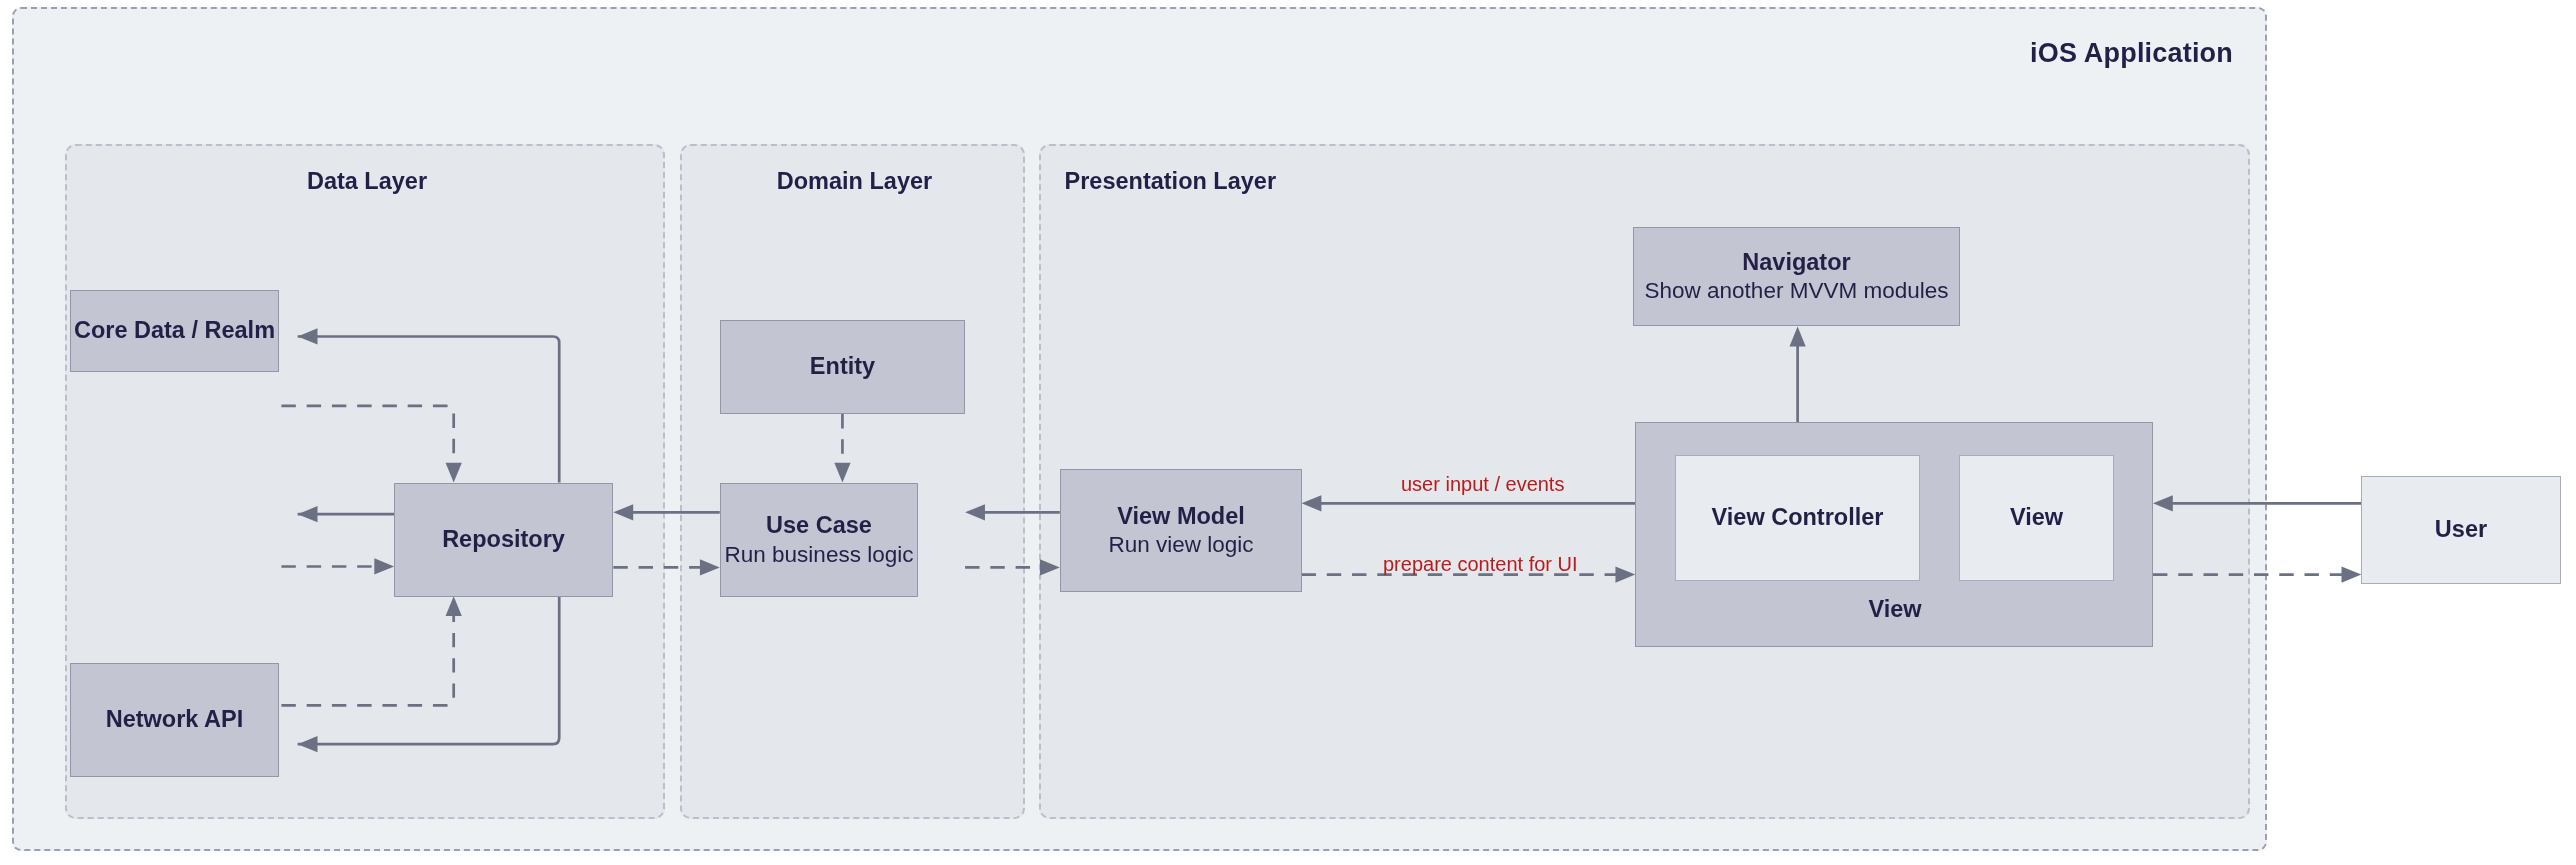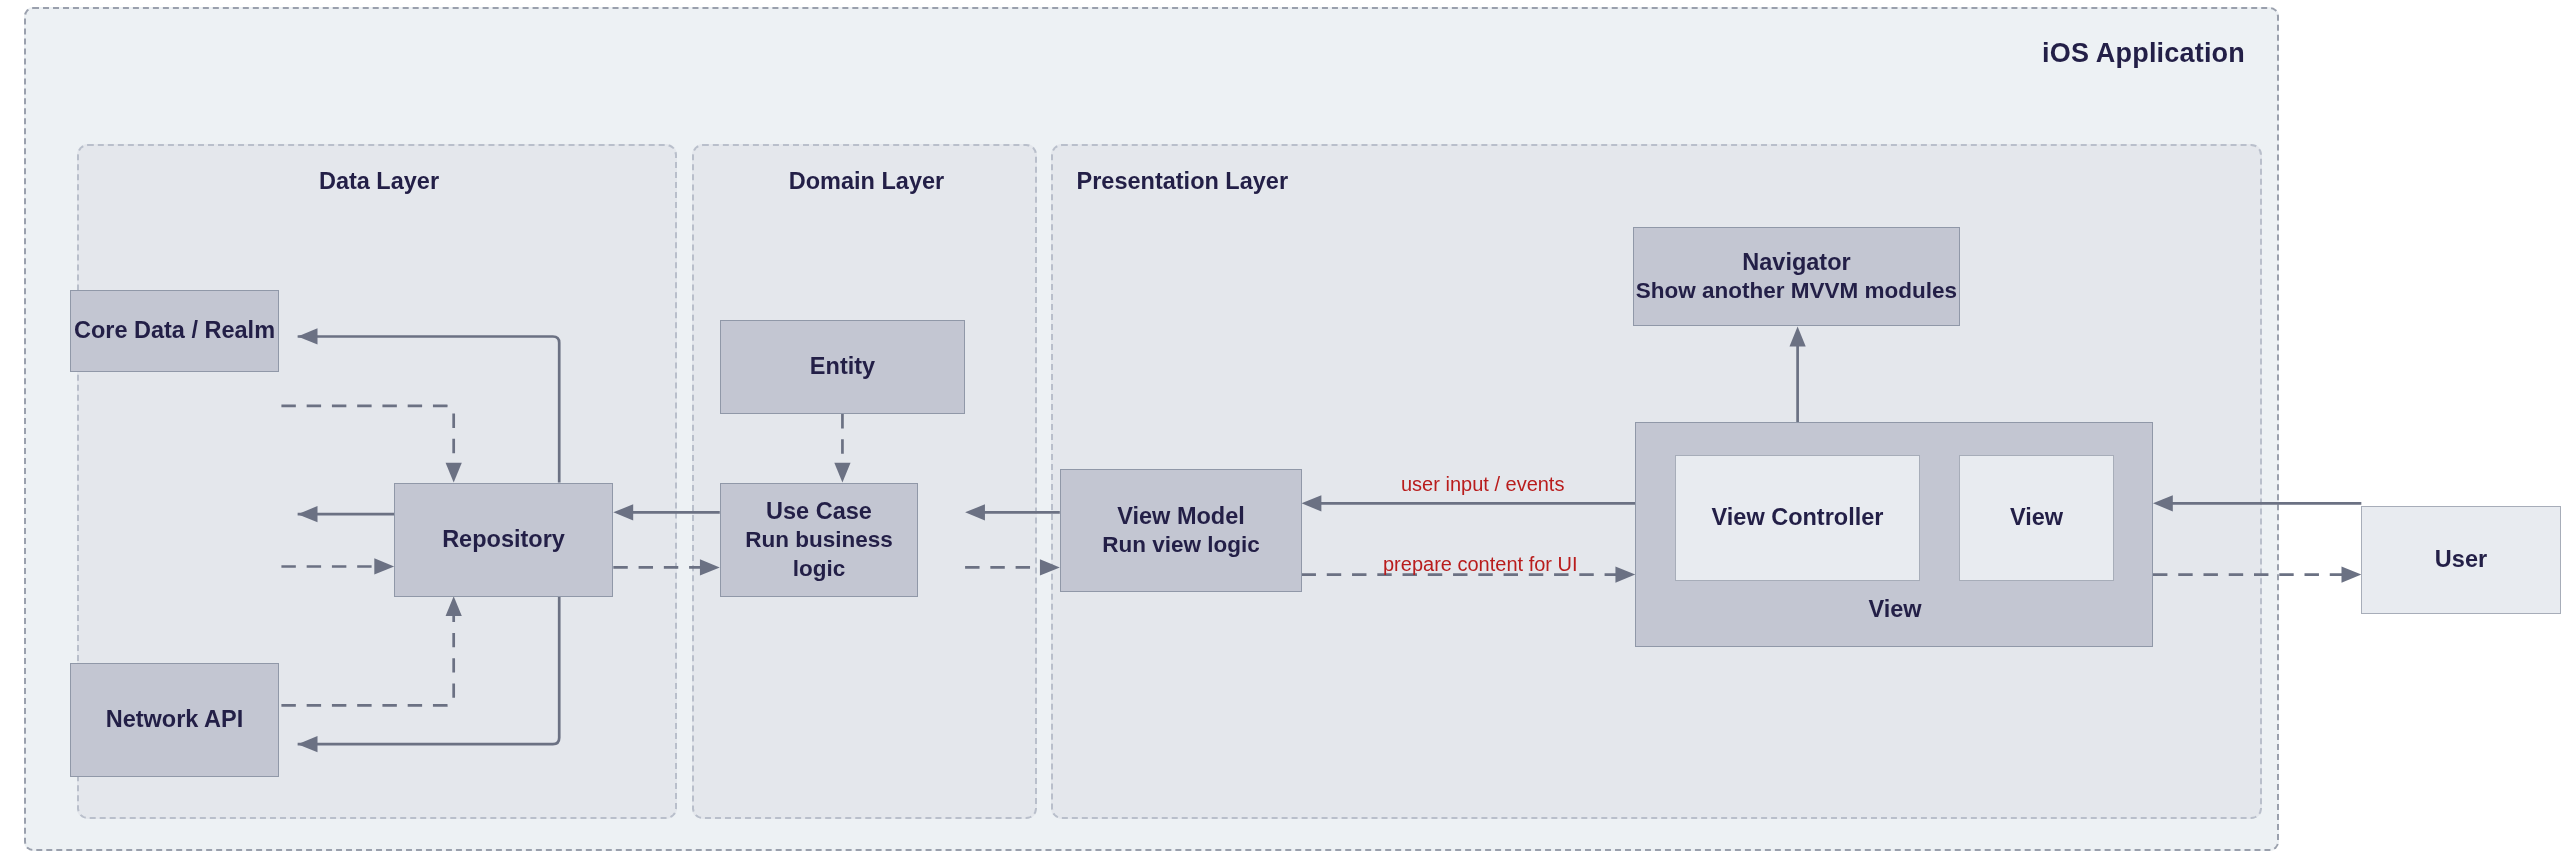--- a/index.html
+++ b/index.html
@@ -1,21 +1,21 @@
 <!DOCTYPE html>
 <html style="font-size:14.4px"><head>
 <meta charset="utf-8">
 <style>
   html,body{margin:0;padding:0;background:#ffffff;}
   body{width:2576px;height:866px;font-family:"Liberation Sans",sans-serif;}
   #stage{position:relative;width:2576px;height:866px;overflow:hidden;background:#ffffff;}
 
   
   .app-container{
-    position:absolute;left:24px;top:7.2px;width:2255px;height:844px;
+    position:absolute;left:12px;top:7.2px;width:2255px;height:844px;
     background:#edf1f4;border:2.7px dashed #9aa0ad;border-radius:9px;
     box-sizing:border-box;
   }
   .app-title{
     position:absolute;right:32px;top:29px;
     font-size:27px;font-weight:bold;color:#231f47;letter-spacing:0.2px;
   }
 
   
   .layer{
@@ -34,40 +34,40 @@
   #layer-pres .layer-title{left:23.5px;}
 
   
   .node{
     position:absolute;box-sizing:border-box;
     background:#c3c6d2;border:1.8px solid #9098a8;border-radius:0;
     display:flex;flex-direction:column;align-items:center;justify-content:center;
     color:#231f47;text-align:center;line-height:1.26;
   }
   .node .t{font-size:23.5px;font-weight:bold;}
-  .node .s{font-size:22.5px;font-weight:bold;}
+  .node .s{font-size:22.5px;font-weight:normal;}
   .node-light{background:#e8ebf0;border-color:#a7adb9;}
 
   #n-coredata{left:70px;top:290px;width:209px;height:82px;}
   #n-keychain{left:70px;top:483px;width:209px;height:114px;}
   #n-network{left:70px;top:663px;width:209px;height:114px;}
   #n-repository{left:394px;top:483px;width:219px;height:114px;}
   #n-entity{left:720px;top:320px;width:245px;height:94px;}
   #n-usecase{left:720px;top:483px;width:198px;height:114px;}
   #n-viewmodel{left:1060px;top:469px;width:242px;height:123px;align-items:center;}
   #n-navigator{left:1633px;top:227px;width:327px;height:99px;}
   #n-view-container{left:1635px;top:422px;width:518px;height:225px;
     justify-content:flex-start;padding-top:0;}
   #n-viewcontroller{position:absolute;left:1675px;top:455px;width:245px;height:126px;}
   #n-view-inner{position:absolute;left:1959px;top:455px;width:155px;height:126px;}
   #n-view-container .container-label{
     position:absolute;left:0;bottom:21.6px;width:518px;text-align:center;
     font-size:23.5px;font-weight:bold;color:#231f47;
   }
-  #n-user{left:2361px;top:476px;width:200px;height:108px;margin-top:30px;}
+  #n-user{left:2361px;top:476px;width:200px;height:108px;}
 
   
   .edge-label{
     position:absolute;font-size:20px;color:#b91c1c;white-space:nowrap;
   }
   #lbl-userinput{left:1401px;top:473px;}
   #lbl-prepare{left:1383px;top:553px;}
 
   
   #wires{position:absolute;left:0;top:0;width:2576px;height:866px;pointer-events:none;}

